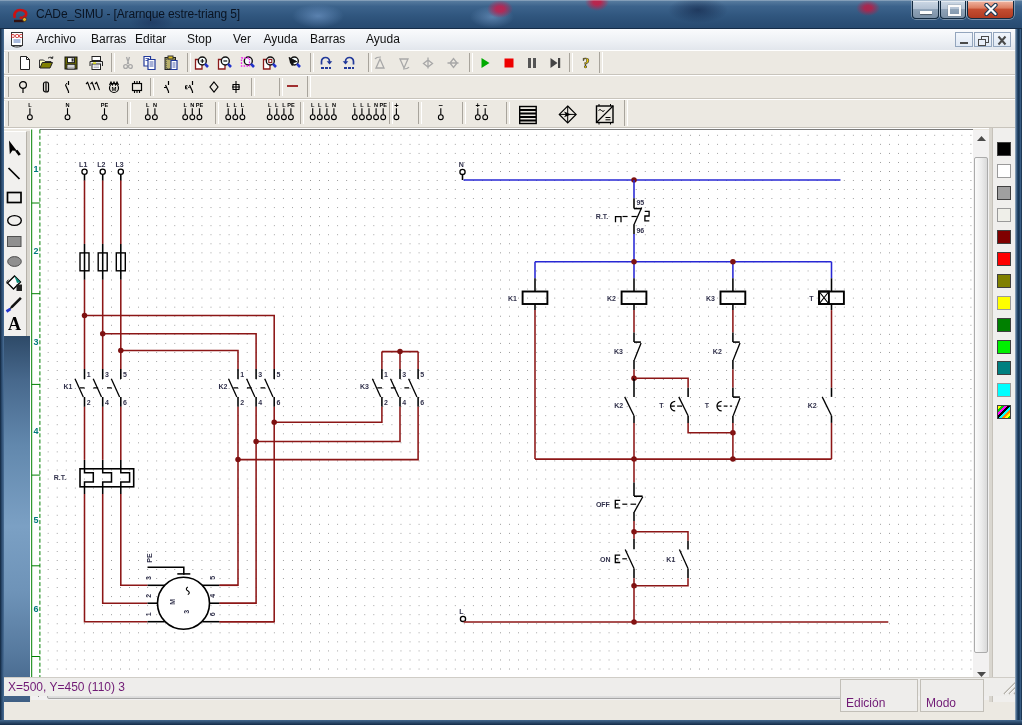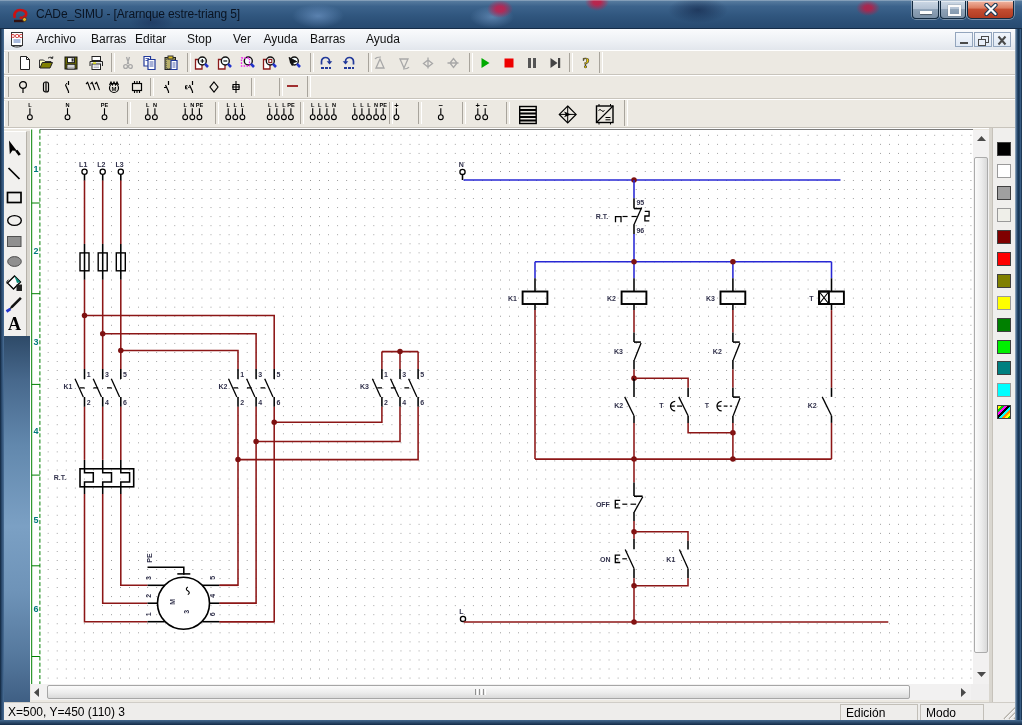--- a/index.html
+++ b/index.html
@@ -42,22 +42,22 @@
 border-left:1px solid #7a7a7a;border-top:1px solid #7a7a7a;box-sizing:border-box;}
 #csvg{left:30px;top:129px;}
 #vsb{left:973px;top:130px;width:16px;height:554px;background:#f2f1f1;}
 #hsb{left:31px;top:684px;width:940px;height:16px;background:#f2f1f1;}
 .thumbv{position:absolute;background:linear-gradient(90deg,#fbfbfb 0,#ececec 55%,#d9d9d9 100%);border:1px solid #ababab;box-sizing:border-box;border-radius:2px;}
 .thumbh{position:absolute;background:linear-gradient(180deg,#fbfbfb 0,#ececec 55%,#d9d9d9 100%);border:1px solid #a6a6a6;box-sizing:border-box;border-radius:2px;}
 #corner{left:971px;top:684px;width:18px;height:16px;background:#efeeee;}
 #mdiright{left:989px;top:128px;width:3px;height:574px;background:#d9d6cf;}
 #cbar{left:992px;top:128px;width:24px;height:574px;background:#f0efed;border-left:1px solid #c6c2ba;box-sizing:border-box;}
 .sw{position:absolute;left:4px;width:14px;height:14px;box-sizing:border-box;border:1px solid #404040;}
-#sbar{left:2px;top:702px;width:1018px;height:18px;background:#eeedeb;border-top:1px solid #d0cdc7;font-size:12px;color:#000000;}
-.pane{position:absolute;top:1px;height:19px;border:1px solid #c2bfb8;background:#eeedeb;font-size:12px;padding:1px 0 0 5px;box-sizing:border-box;}
+#sbar{left:2px;top:677px;width:1018px;height:18px;background:#eeedeb;border-top:1px solid #d0cdc7;font-size:12px;color:#701a75;}
+.pane{position:absolute;top:1px;height:33px;border:1px solid #c2bfb8;background:#eeedeb;font-size:12px;padding:16px 0 0 5px;box-sizing:border-box;}
 #fleft{left:0;top:29px;width:4px;height:691px;background:linear-gradient(90deg,#10253c 0,#2c4c70 45%,#4a6f96 100%);}
 #fright{left:1015px;top:29px;width:7px;height:691px;background:linear-gradient(90deg,#9fb3c6 0,#2a4e74 30%,#16324f 55%,#3a5f86 80%,#0e2238 100%);}
 #fbottom{left:0;top:720px;width:1022px;height:5px;background:linear-gradient(180deg,#44698f,#132b47);}
 .lab{font:bold 7px "Liberation Sans",sans-serif;fill:#32324c;}
 .rn{font:bold 9px "Liberation Sans",sans-serif;fill:#007a7a;}
 </style></head>
 <body>
 <div id="win">
   <div id="tbar" class="abs"></div>
   <svg class="abs" style="left:10px;top:5px" width="20" height="20" viewBox="0 0 20 20">

